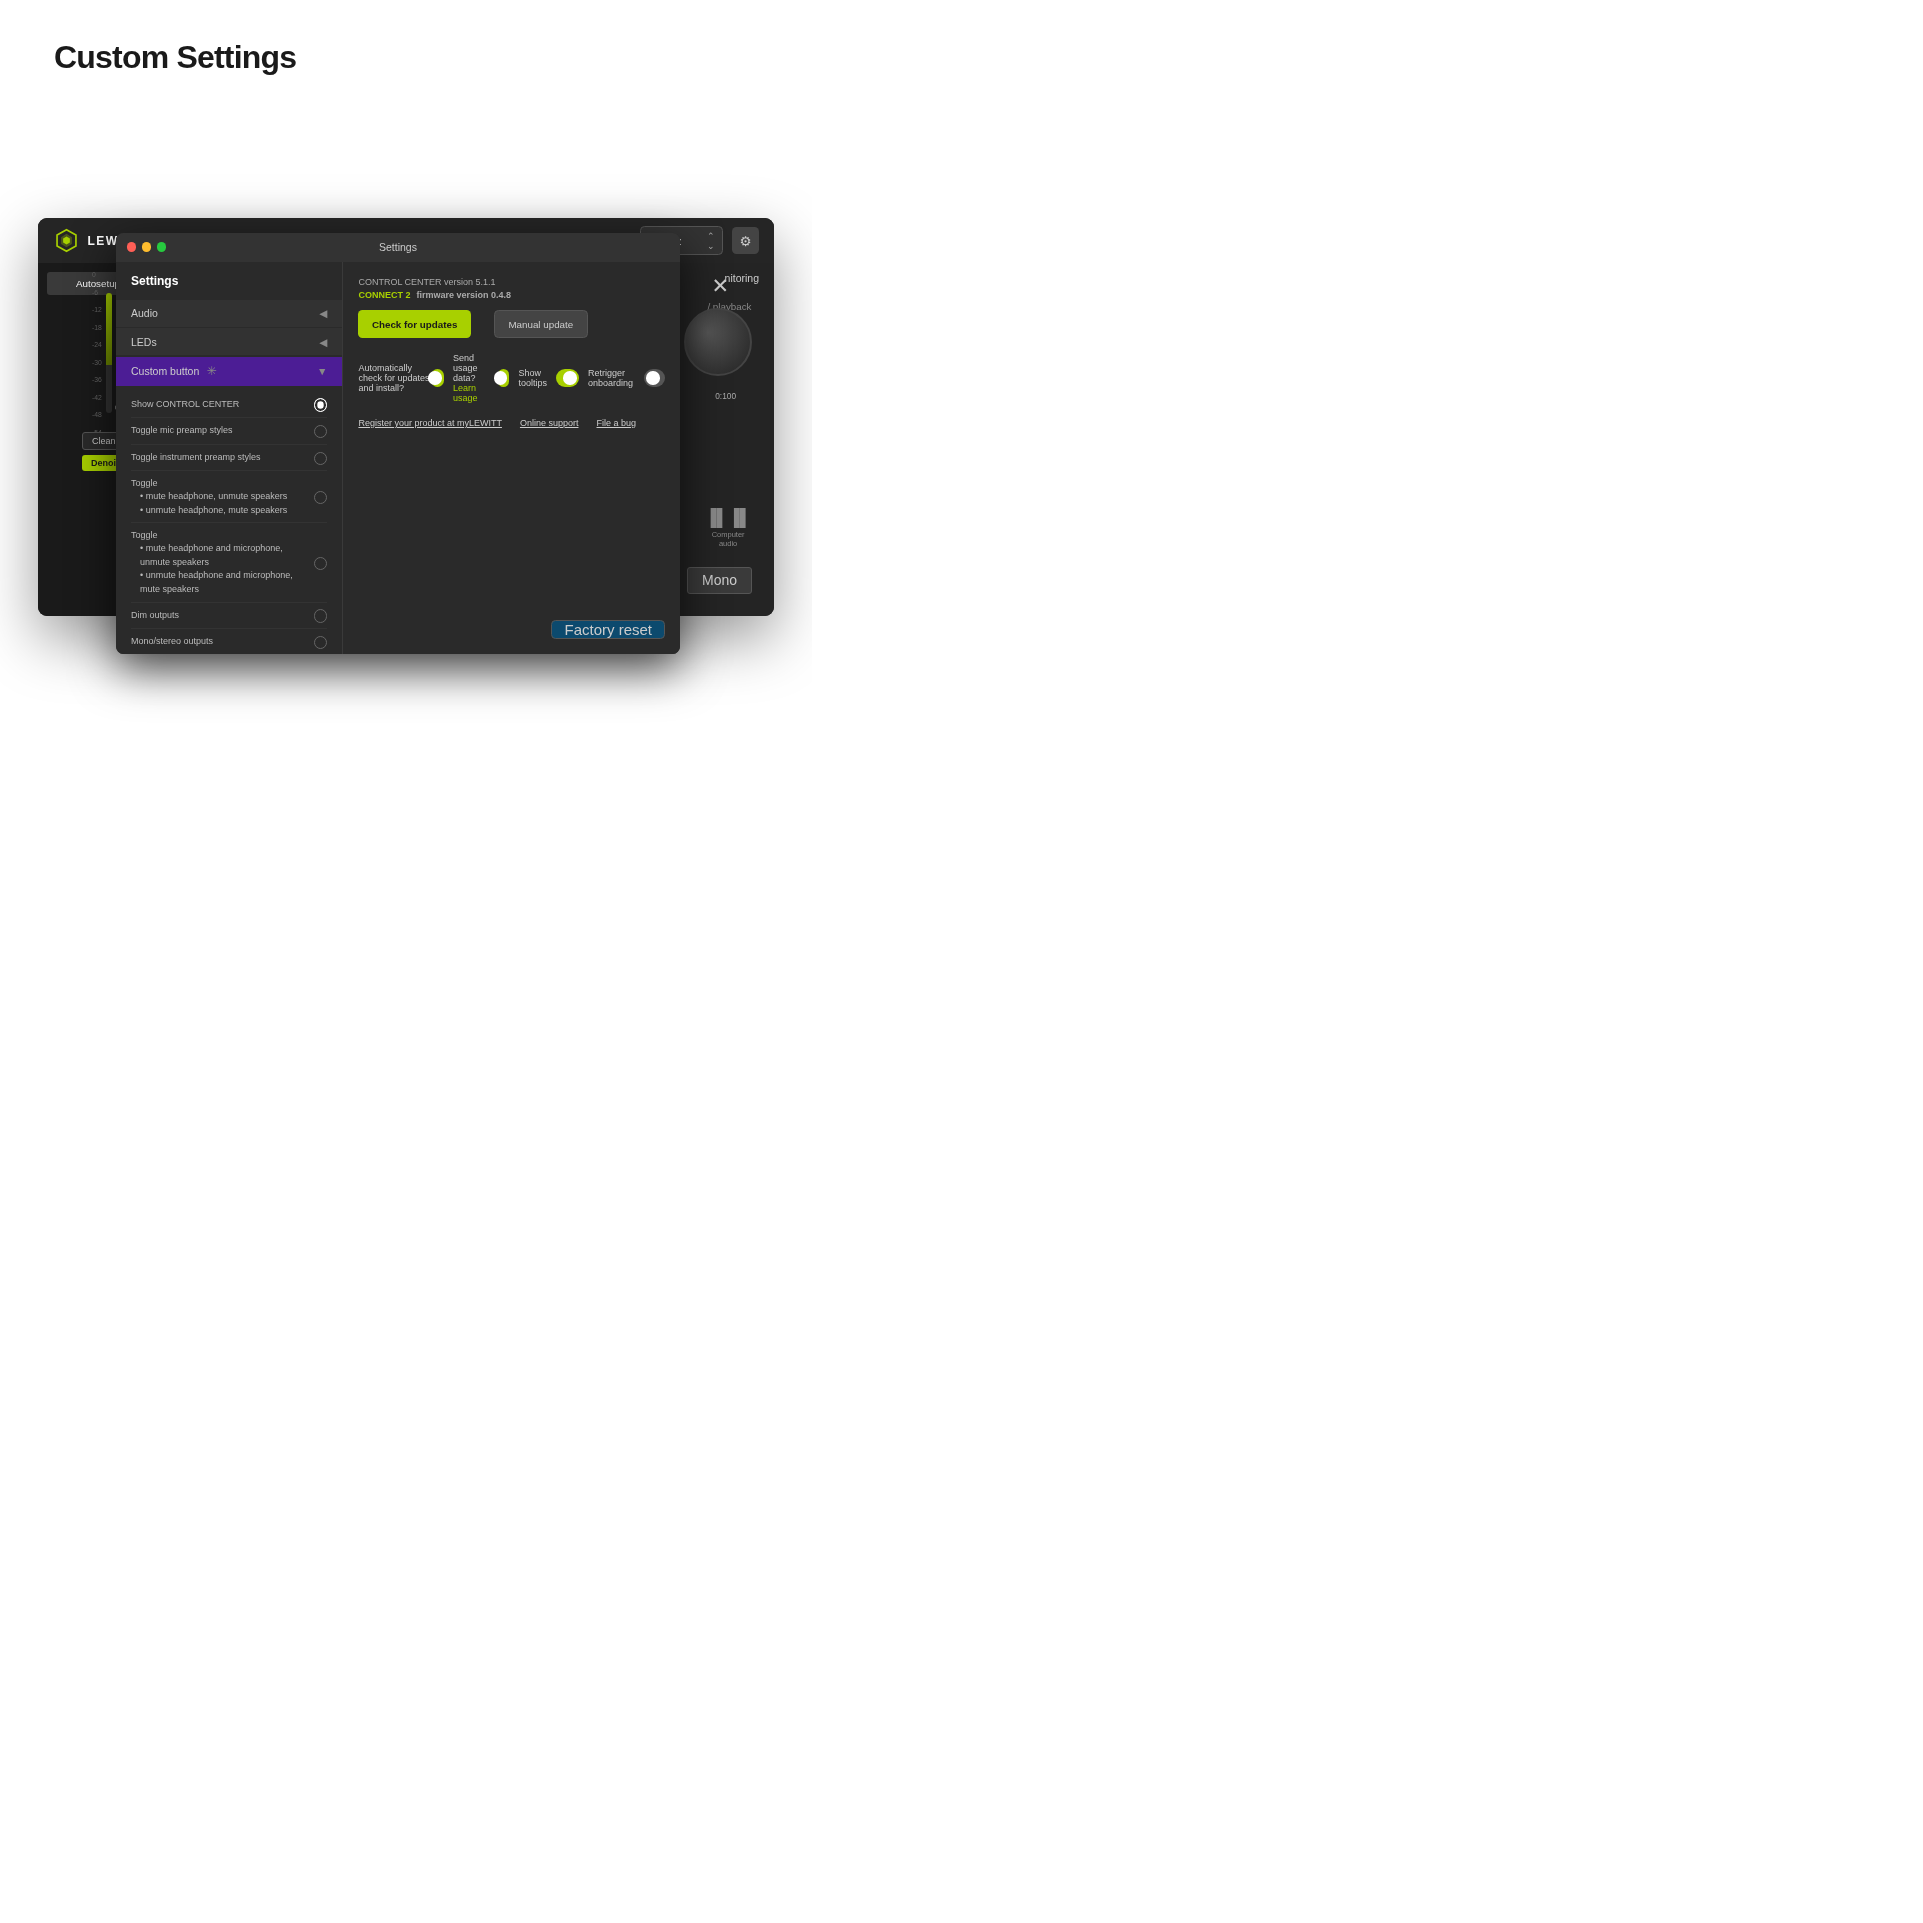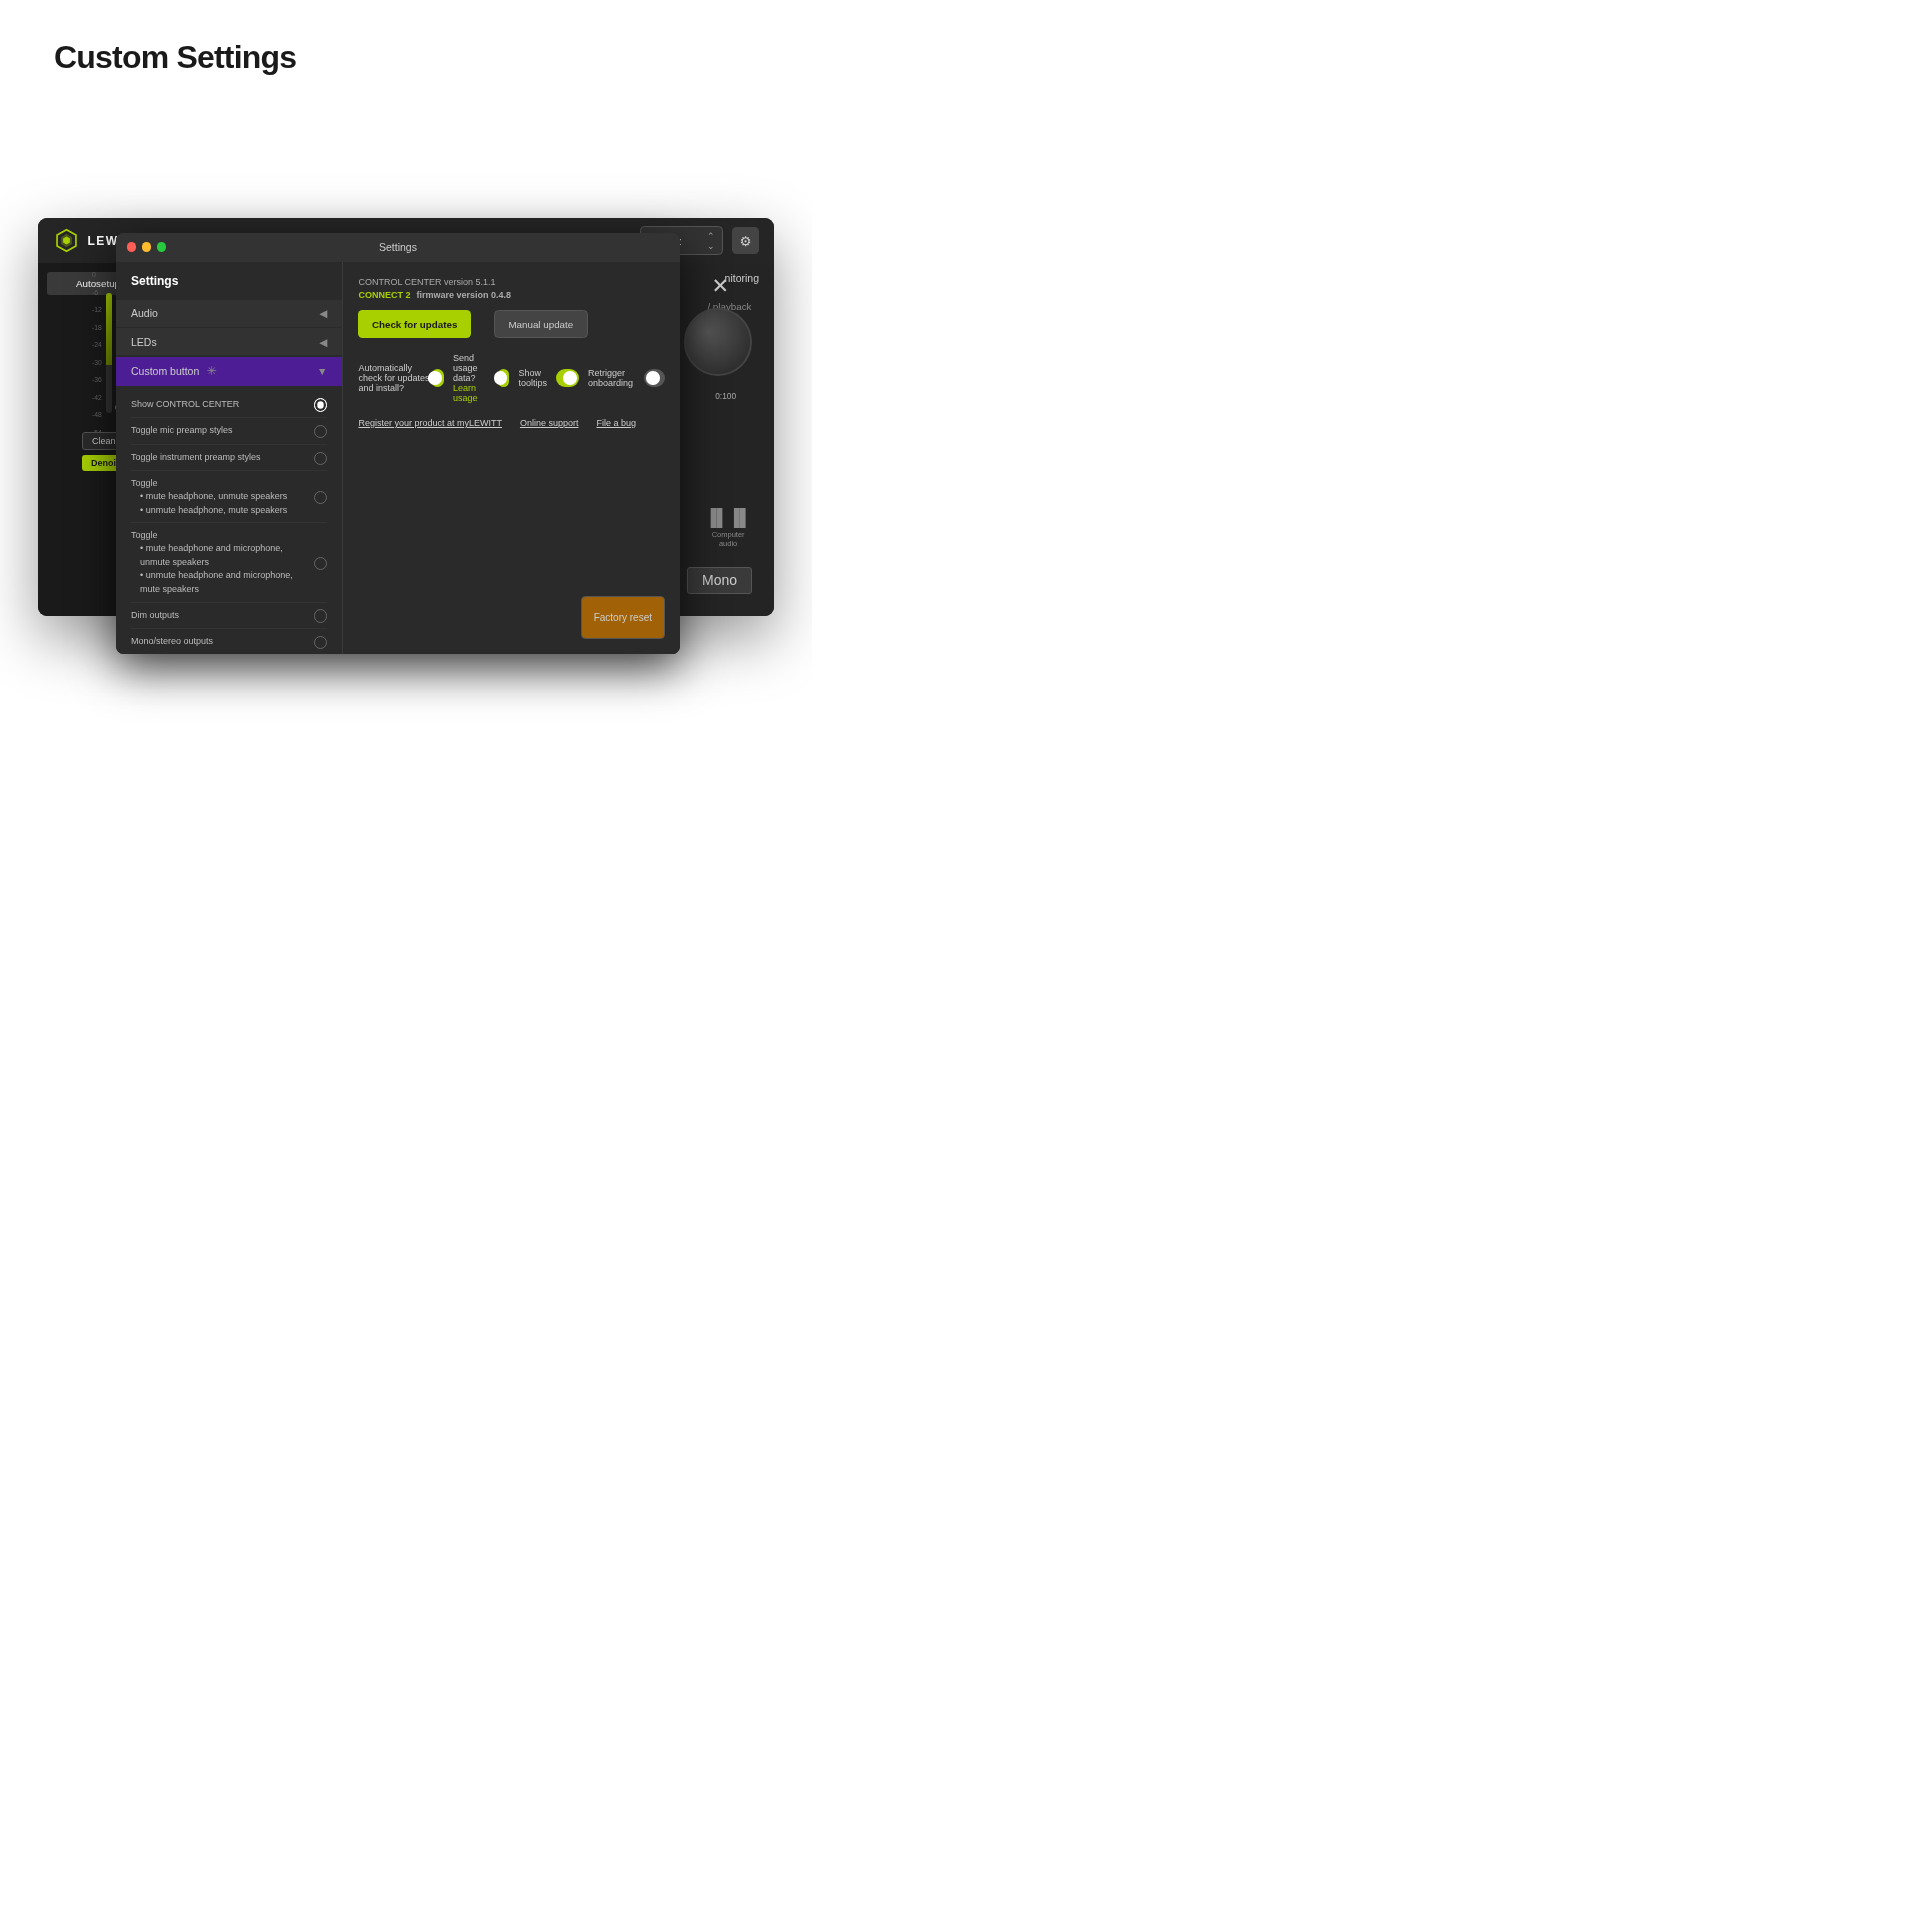--- a/index.html
+++ b/index.html
@@ -408,26 +408,26 @@
     .link-item {
       color: #cccccc;
       font-size: 9px;
       text-decoration: underline;
       cursor: pointer;
     }
 
     .factory-reset-btn {
       margin-top: auto;
       align-self: flex-end;
-      background: #a16207;
+      background: #0c4a6e;
       color: #cccccc;
       border: 0.8px solid #555;
       border-radius: 4.5px;
-      padding: 15px 12px;
-      font-size: 10px;
+      padding: 0 12px;
+      font-size: 15px;
       cursor: pointer;
     }
 
     .fader-scale {
       position: absolute;
       left: 54px;
       top: 53px;
       display: flex;
       flex-direction: column;
       gap: 10.5px;

